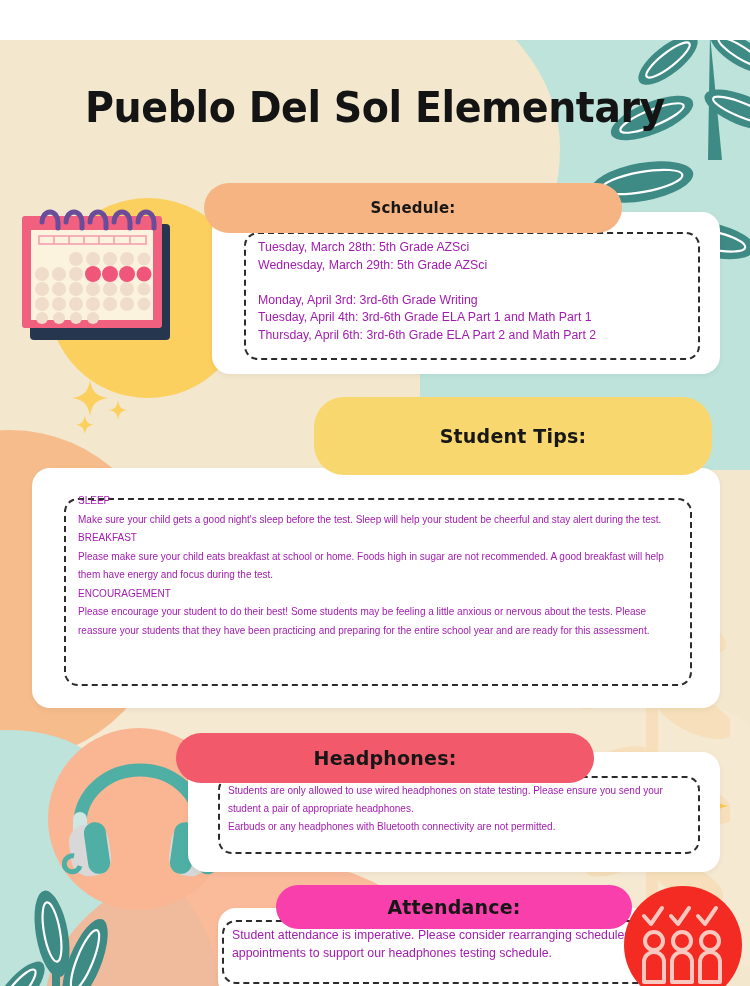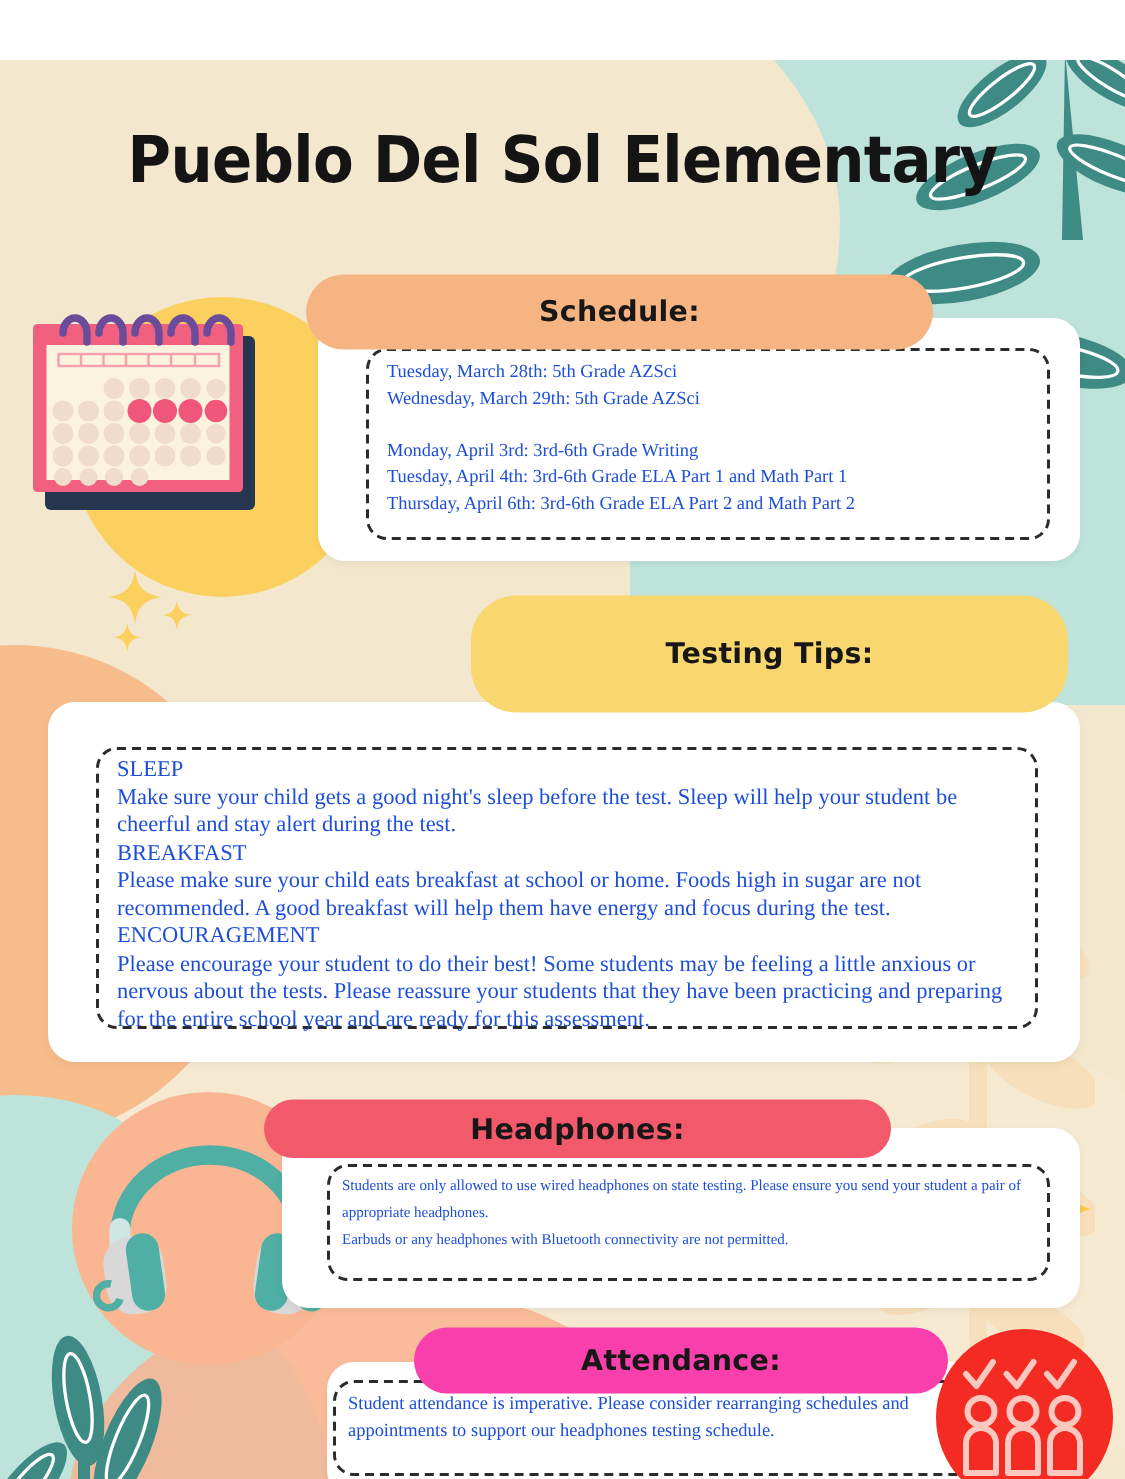--- a/index.html
+++ b/index.html
@@ -113,28 +113,28 @@
     align-items: center;
     justify-content: center;
     border-radius: 30px;
     font-family: "DejaVu Sans", sans-serif;
     font-weight: bold;
     color: #171717;
     letter-spacing: .2px;
   }
   .banner-schedule {
     left: 204px; top: 143px; width: 418px; height: 50px;
-    background: #F5B482; font-size: 19px;
+    background: #F5B482; font-size: 15px;
   }
   .banner-tips {
     left: 314px; top: 357px; width: 398px; height: 78px;
     background: #F9D76F; font-size: 19px;
   }
   .banner-head {
-    left: 176px; top: 693px; width: 418px; height: 39px;
+    left: 176px; top: 693px; width: 418px; height: 50px;
     background: #F2596A; font-size: 19px;
   }
   .banner-att {
     left: 276px; top: 845px; width: 356px; height: 44px;
     background: #F93FAC; font-size: 19px;
   }
 
   
   .title {
     position: absolute;
@@ -144,26 +144,26 @@
     font-weight: bold;
     font-size: 43px;
     letter-spacing: -0.5px;
     color: #141414;
     transform: scaleX(.92);
   }
 
   
   .body-text {
     position: absolute;
-    color: #1d4ed8;
-    font-family: Liberation Serif, serif;
+    color: #a21caf;
+    font-family: Liberation Sans, sans-serif;
     white-space: pre-line;
   }
   .txt-schedule { left: 258px; top: 199px; width: 436px; font-size: 12.3px; line-height: 17.5px; }
-  .txt-tips     { left: 78px;  top: 464px; width: 606px; font-size: 15px; line-height: 18.5px; }
+  .txt-tips     { left: 78px;  top: 452px; width: 606px; font-size: 10px; line-height: 18.5px; }
   .txt-head     { left: 228px; top: 742px; width: 462px; font-size: 10px; line-height: 18px; }
   .txt-att      { left: 232px; top: 886px; width: 440px; font-size: 12.3px; line-height: 18px; }
 
   
   .calendar { position: absolute; left: 18px; top: 162px; width: 170px; height: 150px; }
 
   
   .headphones { position: absolute; left: 62px; top: 712px; width: 156px; height: 130px; }
 
   
@@ -333,21 +333,21 @@
   <div class="body-text txt-schedule">Tuesday, March 28th: 5th Grade AZSci
 Wednesday, March 29th: 5th Grade AZSci
 
 Monday, April 3rd: 3rd-6th Grade Writing
 Tuesday, April 4th: 3rd-6th Grade ELA Part 1 and Math Part 1
 Thursday, April 6th: 3rd-6th Grade ELA Part 2 and Math Part 2</div>
 
   <div class="card card-tips"></div>
   <div class="dashed dash-tips"></div>
   <div class="banner banner-tips">
-    <span>Testing Tips:</span>
+    <span>Student Tips:</span>
   </div>
   <div class="body-text txt-tips">SLEEP
 Make sure your child gets a good night's sleep before the test. Sleep will help your student be cheerful and stay alert during the test.
 BREAKFAST
 Please make sure your child eats breakfast at school or home. Foods high in sugar are not recommended. A good breakfast will help them have energy and focus during the test.
 ENCOURAGEMENT
 Please encourage your student to do their best! Some students may be feeling a little anxious or nervous about the tests. Please reassure your students that they have been practicing and preparing for the entire school year and are ready for this assessment.</div>
 
   <div class="bg peach-circle-headphone"></div>
   <div class="headphones">

